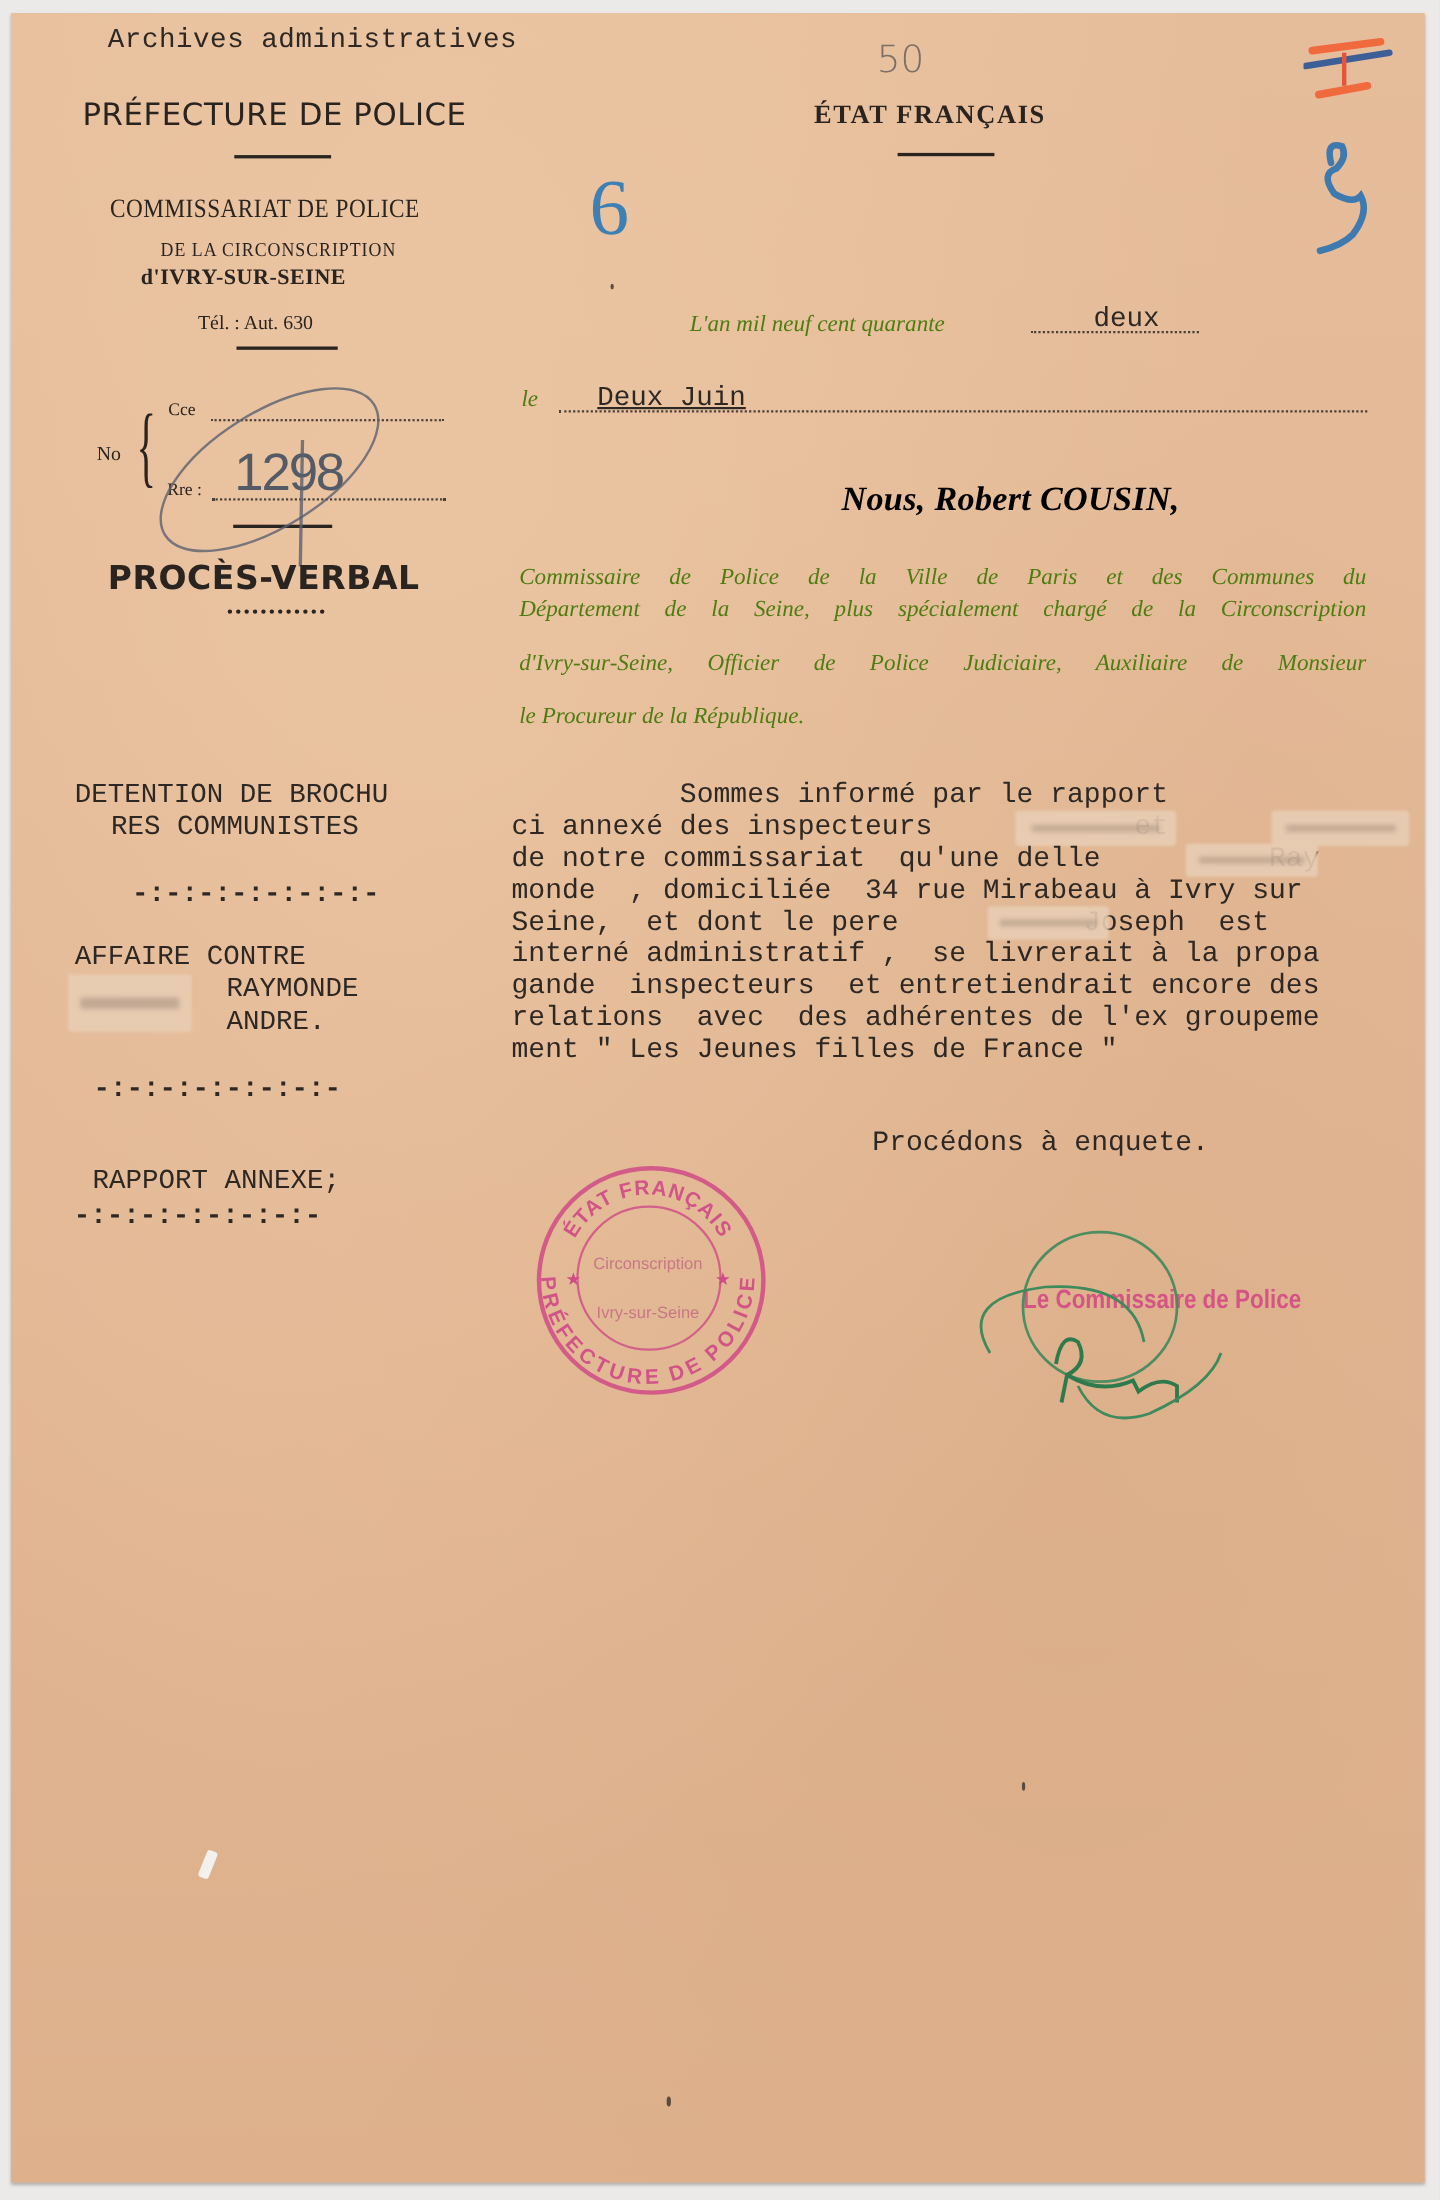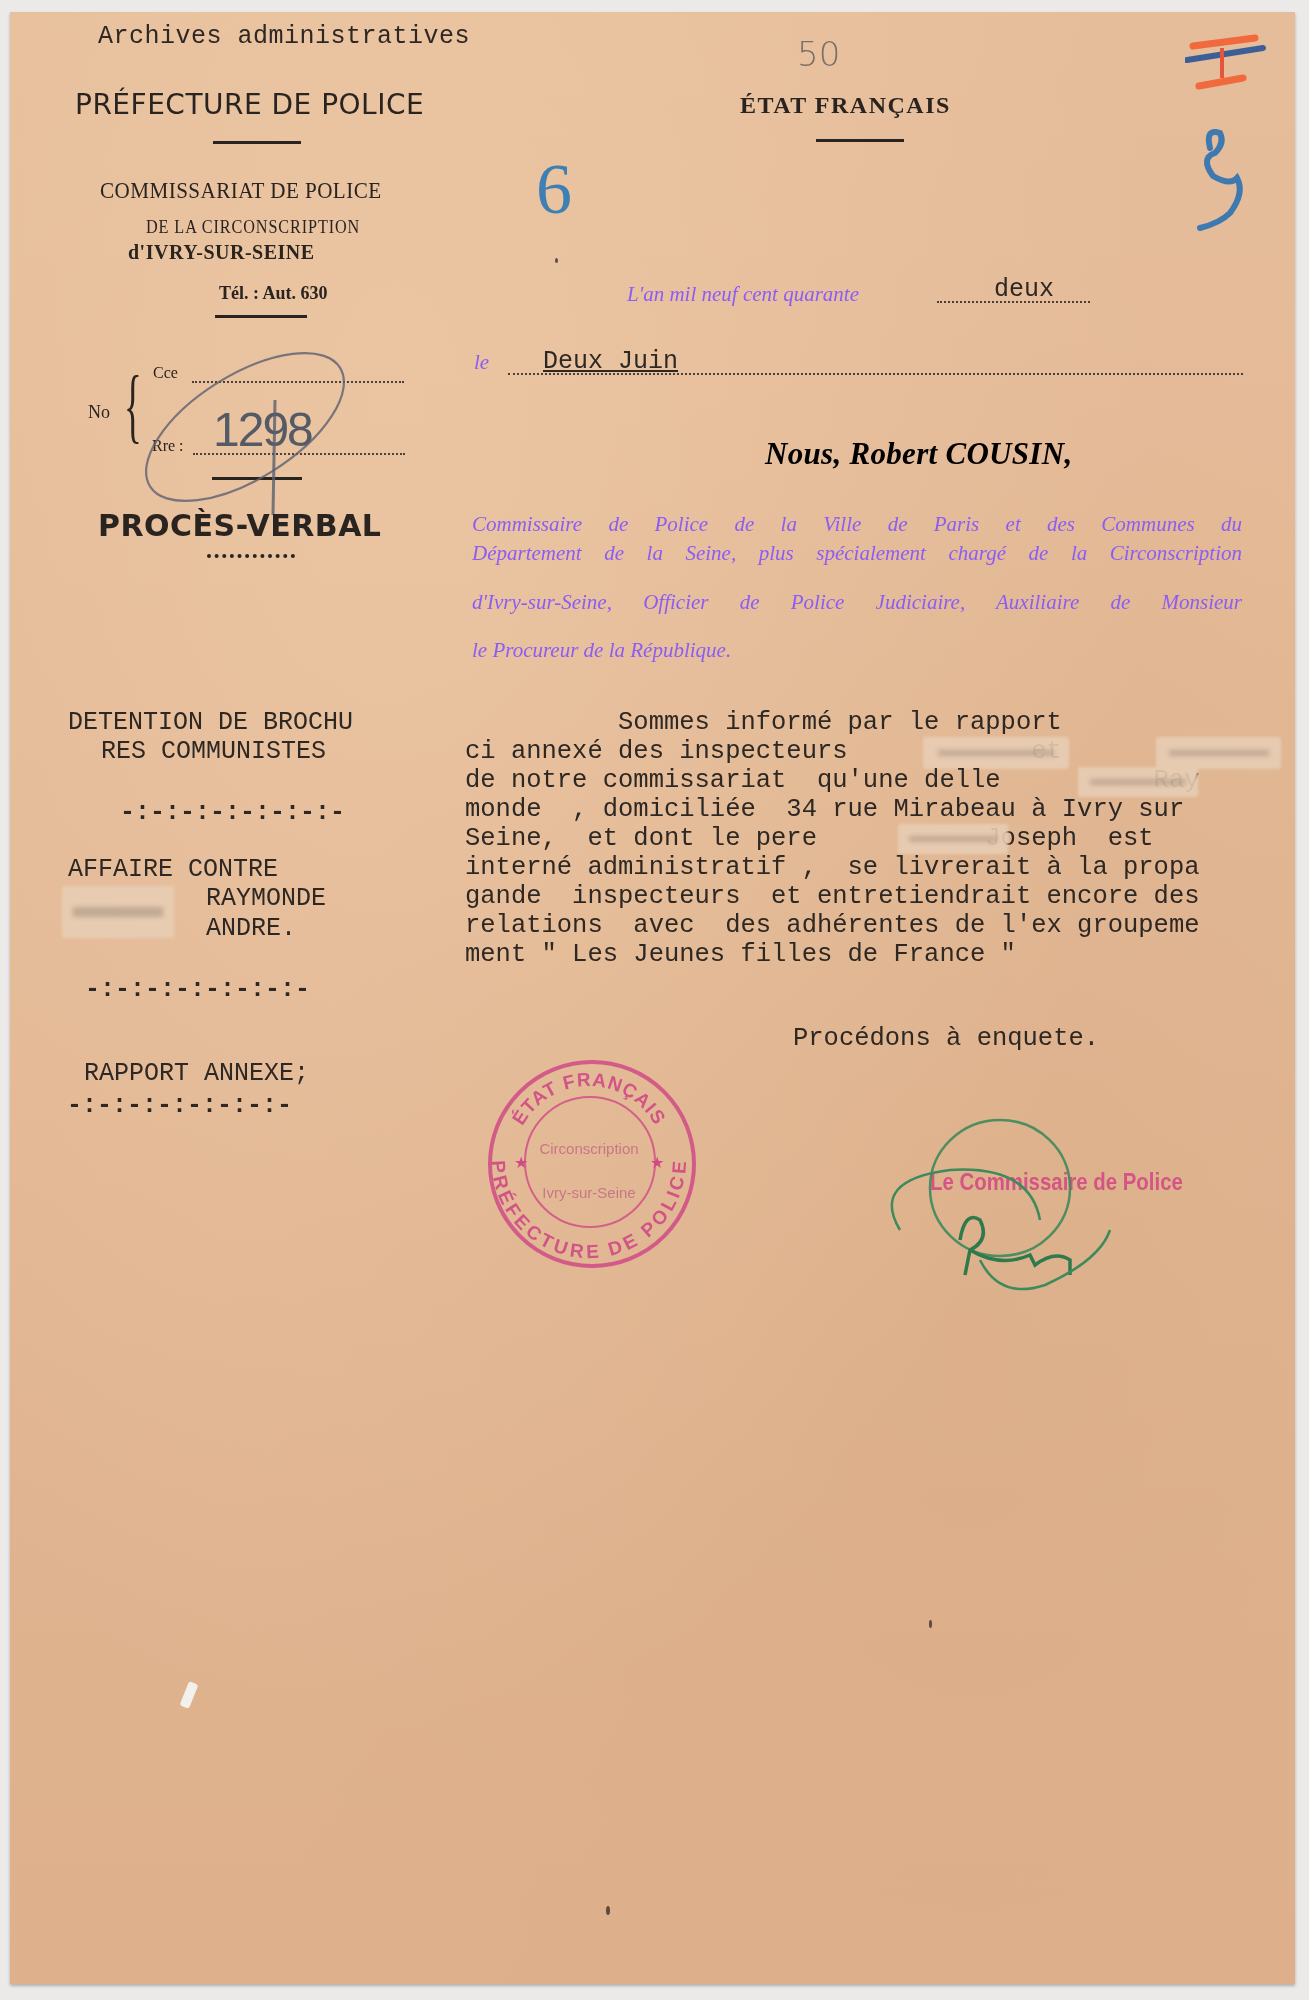--- a/index.html
+++ b/index.html
@@ -13,39 +13,39 @@
     background-image:
       radial-gradient(ellipse at 30% 20%, rgba(240,205,170,0.55), rgba(0,0,0,0) 60%),
       radial-gradient(ellipse at 75% 70%, rgba(215,170,130,0.45), rgba(0,0,0,0) 55%),
       linear-gradient(180deg, #e6bd9b 0%, #e2b794 50%, #deb08c 100%);
     box-shadow: 0 2px 3px rgba(0,0,0,0.25);
   }
   .abs { position: absolute; }
   .type { font-family: "Liberation Mono", "DejaVu Sans Mono", monospace; color: #2e2824; }
   .sans { font-family: "DejaVu Sans", "Liberation Sans", sans-serif; color: #2a2420; }
   .serif { font-family: "Liberation Serif", "DejaVu Serif", serif; color: #2a2420; }
-  .ital { font-family: "Liberation Serif", "DejaVu Serif", serif; font-style: italic; color: #8b5cf6; }
+  .ital { font-family: "Liberation Serif", "DejaVu Serif", serif; font-style: italic; color: #4d7c0f; }
   .rule { position: absolute; height: 3px; background: #2a2420; }
   .dots { position: absolute; border-bottom: 2px dotted #4a403a; height: 0; }
   .redact {
     position: absolute; background: rgba(232,205,180,0.9);
     filter: blur(1.5px); border-radius: 3px;
   }
   .redact::after {
     content: ""; position: absolute; left: 10%; right: 10%; top: 40%; height: 20%;
     background: rgba(120,100,90,0.35); filter: blur(2px);
   }
 
   
   #archives { left: 98px; top: 22px; font-size: 25px; letter-spacing: 0.5px; }
   #prefecture { left: 75px; top: 88px; font-size: 28px; letter-spacing: 0.5px; }
   #commissariat { left: 100px; top: 177px; font-size: 24px; font-family: "Liberation Serif", serif; transform: scaleX(0.88); transform-origin: left; letter-spacing: 0.5px; }
   #circo { left: 146px; top: 217px; font-size: 18px; font-family: "Liberation Serif", serif; transform: scaleX(0.9); transform-origin: left; letter-spacing: 1px; }
   #ivry { left: 128px; top: 241px; font-size: 20px; font-weight: bold; font-family: "Liberation Serif", serif; letter-spacing: 0.5px; }
-  #tel { left: 180px; top: 283px; font-size: 18px; font-weight: bold; font-family: "Liberation Serif", serif; margin-left: 39px; }
+  #tel { left: 180px; top: 283px; font-size: 18px; font-weight: normal; font-family: "Liberation Serif", serif; }
 
   #no-label { left: 88px; top: 402px; font-size: 18px; }
   #brace { left: 124px; top: 365px; font-size: 82px; font-family: "Liberation Serif", serif; font-weight: normal; color: #2a2420; transform: scaleX(0.45); transform-origin: left; line-height: 1; }
   #cce-label { left: 153px; top: 364px; font-size: 16px; }
   #rre-label { left: 152px; top: 437px; font-size: 16px; }
   #pv { left: 98px; top: 508px; font-size: 30px; font-weight: bold; letter-spacing: 0.5px; }
   #pv-dots { left: 207px; top: 554px; width: 88px; border-bottom: 4px dotted #2a2420; }
 
   
   #etat { left: 740px; top: 92px; font-size: 24px; font-weight: bold; font-family: "Liberation Serif", serif; letter-spacing: 1.5px; }

